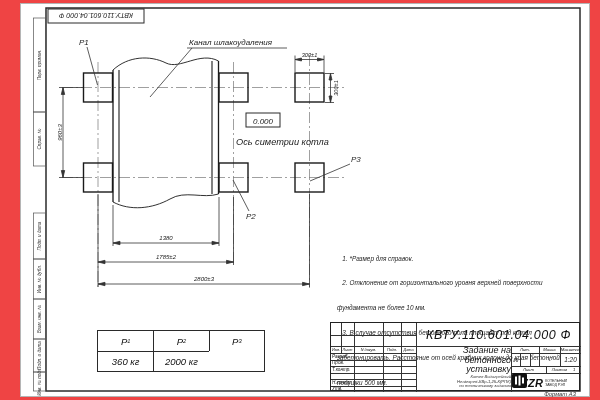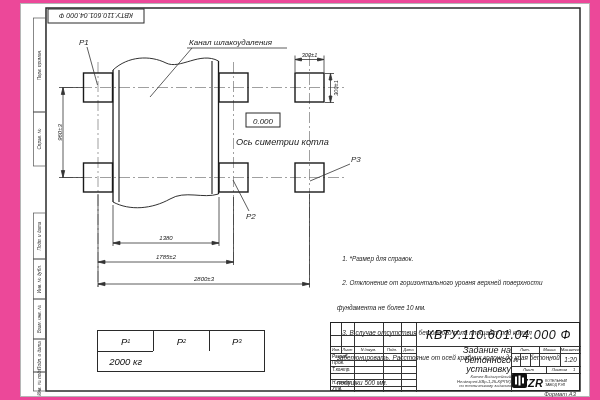--- a/index.html
+++ b/index.html
@@ -1,17 +1,17 @@
 <!DOCTYPE html>
 <html><head>
 <meta charset="utf-8">
 <style>
   html,body{margin:0;padding:0;}
   body{width:600px;height:400px;background:#e8e8e8;font-family:"Liberation Sans",sans-serif;}
-  .sheet{position:relative;width:600px;height:400px;background:#ec4899;overflow:hidden;}
+  .sheet{position:relative;width:600px;height:400px;background:#ef4444;overflow:hidden;}
   .paper{position:absolute;left:20px;top:3px;width:570px;height:394px;background:#ffffff;border:1px solid #b5b5b5;box-sizing:border-box;}
   svg{position:absolute;left:0;top:0;}
   .ov{position:absolute;color:#1c1c1c;}
   
   .notes{left:337px;top:238px;width:252px;font-style:italic;font-size:6.4px;line-height:8.3px;white-space:pre;color:#222;}
   
   .ltable{left:97px;top:330px;width:168px;height:42px;border:1.2px solid #2a2a2a;box-sizing:border-box;display:grid;grid-template-columns:1fr 1fr 1fr;grid-template-rows:1fr 1fr;font-style:italic;}
   .ltable .c{border-left:1px solid #2a2a2a;border-top:1px solid #2a2a2a;display:flex;align-items:center;justify-content:center;font-size:9.5px;color:#111;}
   .ltable .c:nth-child(1),.ltable .c:nth-child(2),.ltable .c:nth-child(3){border-top:none;}
   .ltable .c:nth-child(1),.ltable .c:nth-child(4){border-left:none;}
@@ -181,20 +181,21 @@
         <span class="sub">1</span>
       </div>
     <div class="c">
         <span>P</span>
         <span class="sub">2</span>
       </div>
     <div class="c">
         <span>P</span>
         <span class="sub">3</span>
       </div>
+    <div class="c">360 кг</div>
     <div class="c">2000 кг</div>
   </div>
 
   <div class="ov tb">
 
     <div class="ln" style="left:85px;top:0;width:1px;height:69px;"></div>
     <div class="ln" style="left:180px;top:23px;width:1px;height:46px;"></div>
     <div class="ln" style="left:0;top:23px;width:250px;height:1px;"></div>
     <div class="ln" style="left:10px;top:0;width:1px;height:30px;"></div>
     <div class="ln" style="left:23px;top:0;width:1px;height:69px;"></div>

